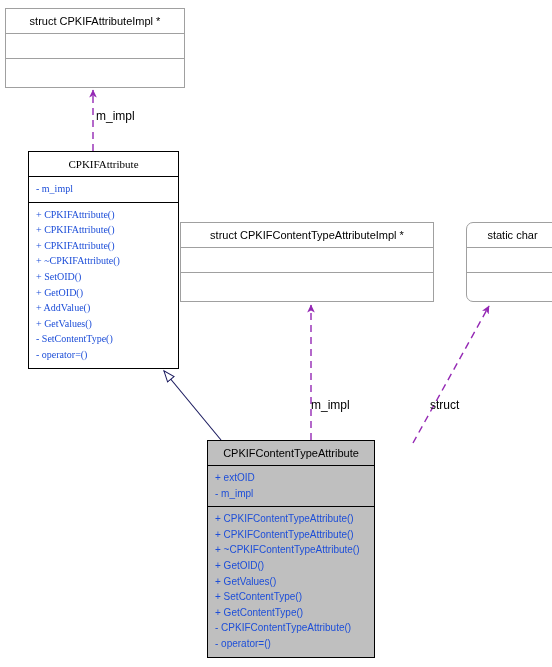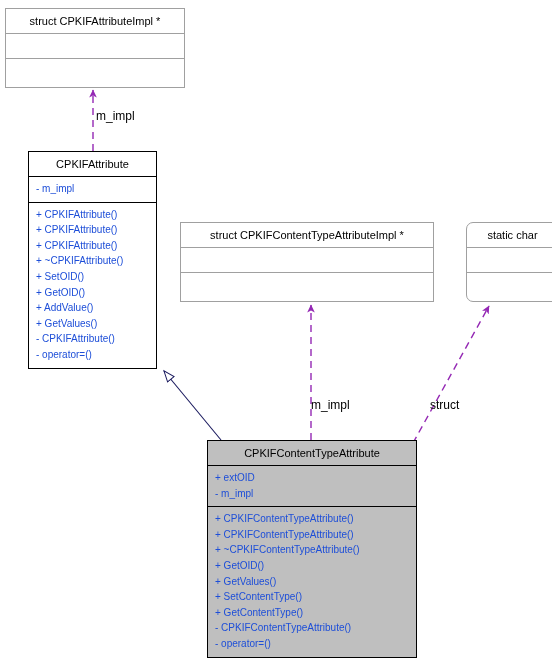--- a/index.html
+++ b/index.html
@@ -116,58 +116,58 @@
   <div class="edge-label" style="left:430px; top:398px;">struct</div>
 
   <div class="uml-node" style="left:5px; top:8px; width:180px;">
     <div class="uml-title">struct CPKIFAttributeImpl *</div>
     <div class="uml-sep"></div>
     <div class="uml-compartment empty-a"></div>
     <div class="uml-sep"></div>
     <div class="uml-compartment empty-b"></div>
   </div>
 
-  <div class="uml-node solid-border" style="left:28px; top:151px; width:129px;">
+  <div class="uml-node solid-border" style="left:28px; top:151px; width:151px;font-family:Liberation Serif, serif;">
     <div class="uml-title">CPKIFAttribute</div>
     <div class="uml-sep"></div>
     <div class="uml-compartment">
       <div class="uml-member">- m_impl</div>
     </div>
     <div class="uml-sep"></div>
     <div class="uml-compartment">
       <div class="uml-member">+ CPKIFAttribute()</div>
       <div class="uml-member">+ CPKIFAttribute()</div>
       <div class="uml-member">+ CPKIFAttribute()</div>
       <div class="uml-member">+ ~CPKIFAttribute()</div>
       <div class="uml-member">+ SetOID()</div>
       <div class="uml-member">+ GetOID()</div>
       <div class="uml-member">+ AddValue()</div>
       <div class="uml-member">+ GetValues()</div>
-      <div class="uml-member">- CPKIFAttribute()</div>
+      <div class="uml-member">- SetContentType()</div>
       <div class="uml-member">- operator=()</div>
     </div>
   </div>
 
   <div class="uml-node" style="left:180px; top:222px; width:254px;">
     <div class="uml-title">struct CPKIFContentTypeAttributeImpl *</div>
     <div class="uml-sep"></div>
     <div class="uml-compartment empty-a"></div>
     <div class="uml-sep"></div>
     <div class="uml-compartment empty-b"></div>
   </div>
 
   <div class="uml-node" style="left:466px; top:222px; width:93px;border-radius:7px;">
     <div class="uml-title">static char</div>
     <div class="uml-sep"></div>
     <div class="uml-compartment empty-a"></div>
     <div class="uml-sep"></div>
     <div class="uml-compartment empty-b"></div>
   </div>
 
-  <div class="uml-node solid-border highlight" style="left:207px; top:440px; width:210px;">
+  <div class="uml-node solid-border highlight" style="left:207px; top:440px; width:168px;">
     <div class="uml-title">CPKIFContentTypeAttribute</div>
     <div class="uml-sep"></div>
     <div class="uml-compartment">
       <div class="uml-member">+ extOID</div>
       <div class="uml-member">- m_impl</div>
     </div>
     <div class="uml-sep"></div>
     <div class="uml-compartment">
       <div class="uml-member">+ CPKIFContentTypeAttribute()</div>
       <div class="uml-member">+ CPKIFContentTypeAttribute()</div>

